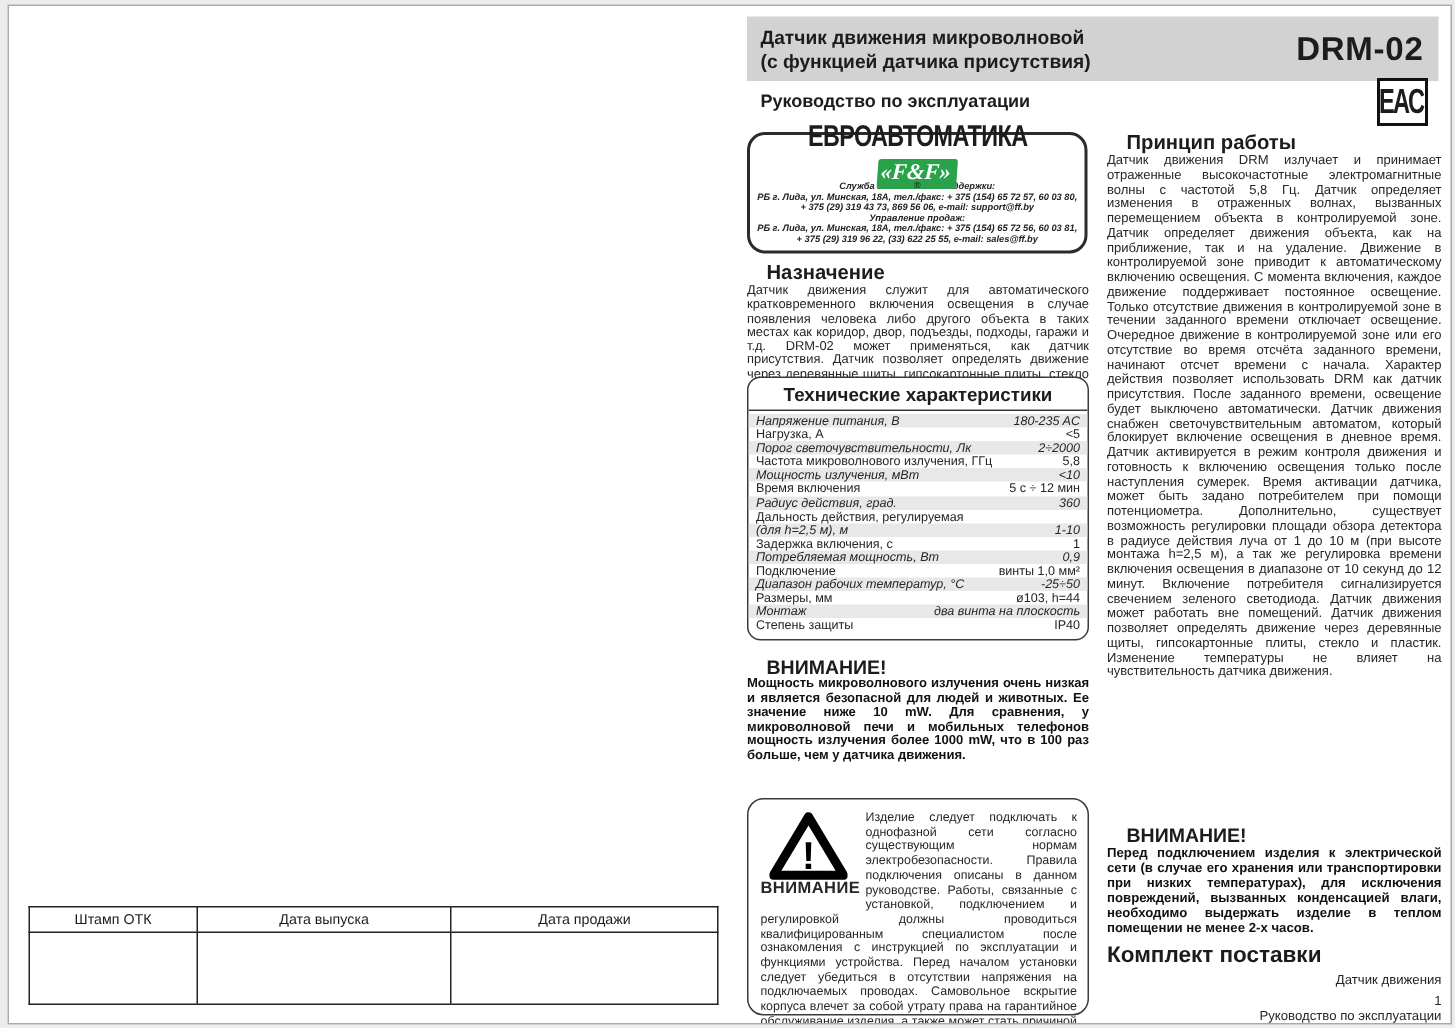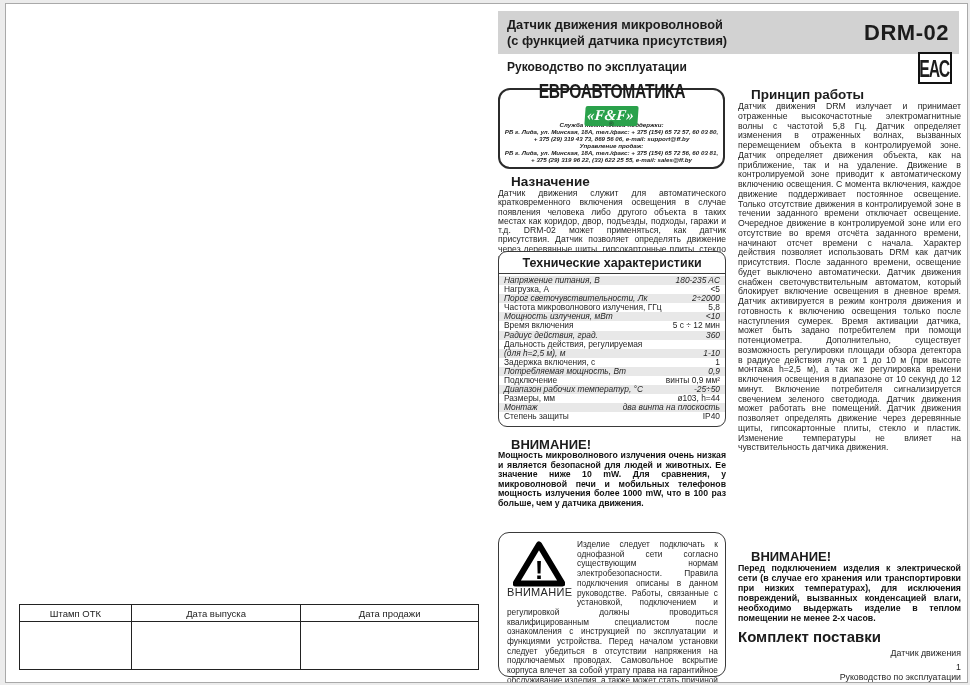--- a/index.html
+++ b/index.html
@@ -43,21 +43,21 @@
   .sl{white-space:nowrap;}
   .sv{white-space:nowrap; text-align:right;}
 
   .att1-h{left:492px; top:433px; font-size:13px;}
   .att1-b{left:492px; top:447px; width:228px;}
 
   
   .warn-box{left:492px; top:528px; width:228px; height:145px; border:1.5px solid #3a3a3a; border-radius:11px; padding:7px 7px 5px 8px; font-size:8.3px; line-height:9.7px; text-align:justify; color:#262626;}
   .warn-icon-wrap{float:left; width:64px; margin:1px 6px 1px 0; text-align:center;}
   .warn-icon-wrap svg{display:block; margin:0 auto;}
-  .warn-label{font-weight:normal; font-size:11px; letter-spacing:0.3px; margin-top:1px;text-align:center;}
+  .warn-label{font-weight:bold; font-size:11px; letter-spacing:0.3px; margin-top:1px;text-align:center;}
 
   
   .princ-h{left:732px; top:83px;}
   .princ-b{left:732px; top:98px; width:223px; font-size:8.7px; line-height:9.75px;}
   .att2-h{left:732px; top:545px; font-size:13px;}
   .att2-b{left:732px; top:559px; width:223px; font-size:8.8px; line-height:10px;}
   .pkg-h{left:732px; top:624px;}
   .pkg-list{left:732px; top:644px; width:223px; font-size:8.8px; line-height:10.6px; color:#262626;}
   .pkg-row{display:flex; align-items:flex-end;flex-direction:column;}
   .pkg-dots{flex:1; border-bottom:1px dotted #555; margin:0 2px 2px;}
@@ -148,21 +148,21 @@
     <div class="srow">
         <span class="sl">Задержка включения, с</span>
         <span class="sv">1</span>
       </div>
     <div class="srow alt">
         <span class="sl">Потребляемая мощность, Вт</span>
         <span class="sv">0,9</span>
       </div>
     <div class="srow">
         <span class="sl">Подключение</span>
-        <span class="sv">винты 0,9 мм²</span>
+        <span class="sv">винты 1,0 мм²</span>
       </div>
     <div class="srow alt">
         <span class="sl">Диапазон рабочих температур, °С</span>
         <span class="sv">-25÷50</span>
       </div>
     <div class="srow">
         <span class="sl">Размеры, мм</span>
         <span class="sv">ø103, h=44</span>
       </div>
     <div class="srow alt">

